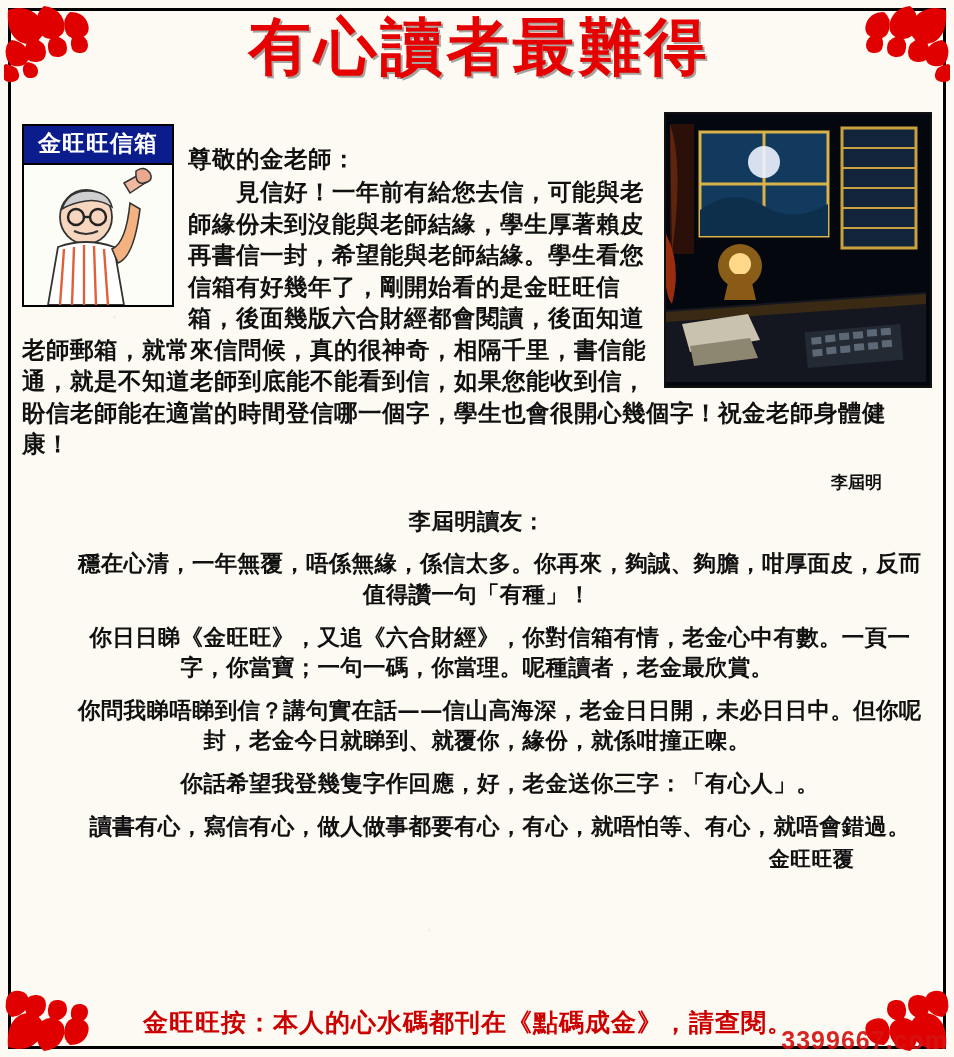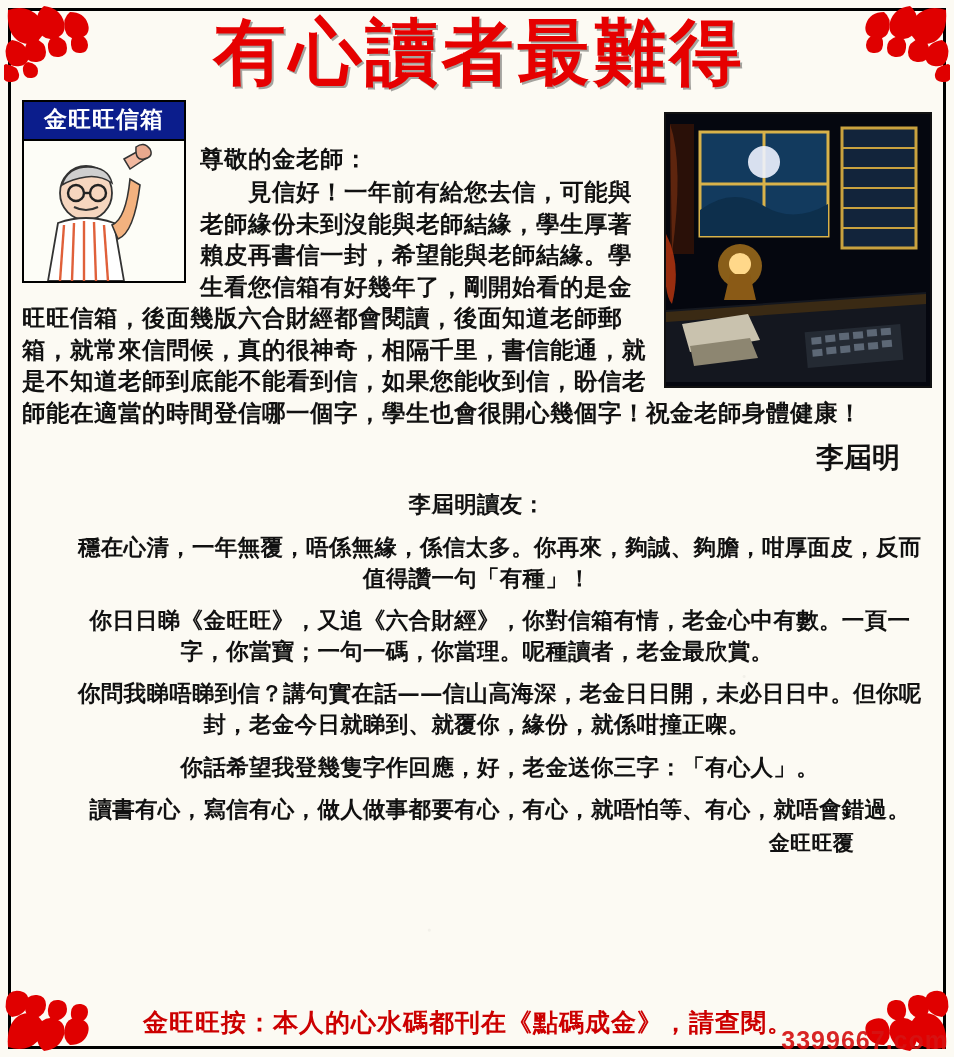--- a/index.html
+++ b/index.html
@@ -34,38 +34,38 @@
   .c-tr{right:4px;top:4px;transform:scaleX(-1);}
   .c-bl{left:4px;bottom:4px;transform:scaleY(-1);}
   .c-br{right:4px;bottom:4px;transform:scale(-1,-1);}
 
   .title{
     position:absolute;top:16px;left:5px;right:0;
     text-align:center;
     color:#e60000;
     font-family:"DejaVu Serif", serif;
     font-weight:700;
-    font-size:72px;
+    font-size:62px;
     letter-spacing:4px;
     text-shadow:2px 2px 0 rgba(0,0,0,.35);
     line-height:1;
   }
 
   .content{
     position:absolute;
     left:22px;right:22px;top:100px;bottom:60px;
     font-family:"DejaVu Serif", serif;
     color:#111;
   }
 
   
   .logo-box{
     float:left;
-    width:164px;
-    margin:0 14px 4px 0;
+    width:152px;
+    margin:24px 14px 4px 0;
   }
   .logo-banner{
     background:#0b1d8c;
     border:2px solid #000;
     color:#fff;
     font-family:"DejaVu Serif", serif;
     font-weight:700;
     font-size:23px;
     text-align:center;
     letter-spacing:1px;
@@ -94,23 +94,23 @@
   p{margin:0 0 2px;}
   .letter{
     font-size:23.5px;
     line-height:1.34;
     font-weight:700;
     letter-spacing:.5px;
     margin-top:44px;
   }
   .sign-right{
     text-align:right;
-    font-size:28px;
-    font-weight:700;
-    margin:10px 32px 6px 0;
+    font-size:17px;
+    font-weight:700;
+    margin:10px 50px 6px 0;
     clear:both;
   }
   .reply{
     clear:both;
     font-size:22.5px;
     line-height:1.36;
     font-weight:700;
     letter-spacing:.3px;
   }
   .reply p{margin:12px 0 1px;text-align:center;}

